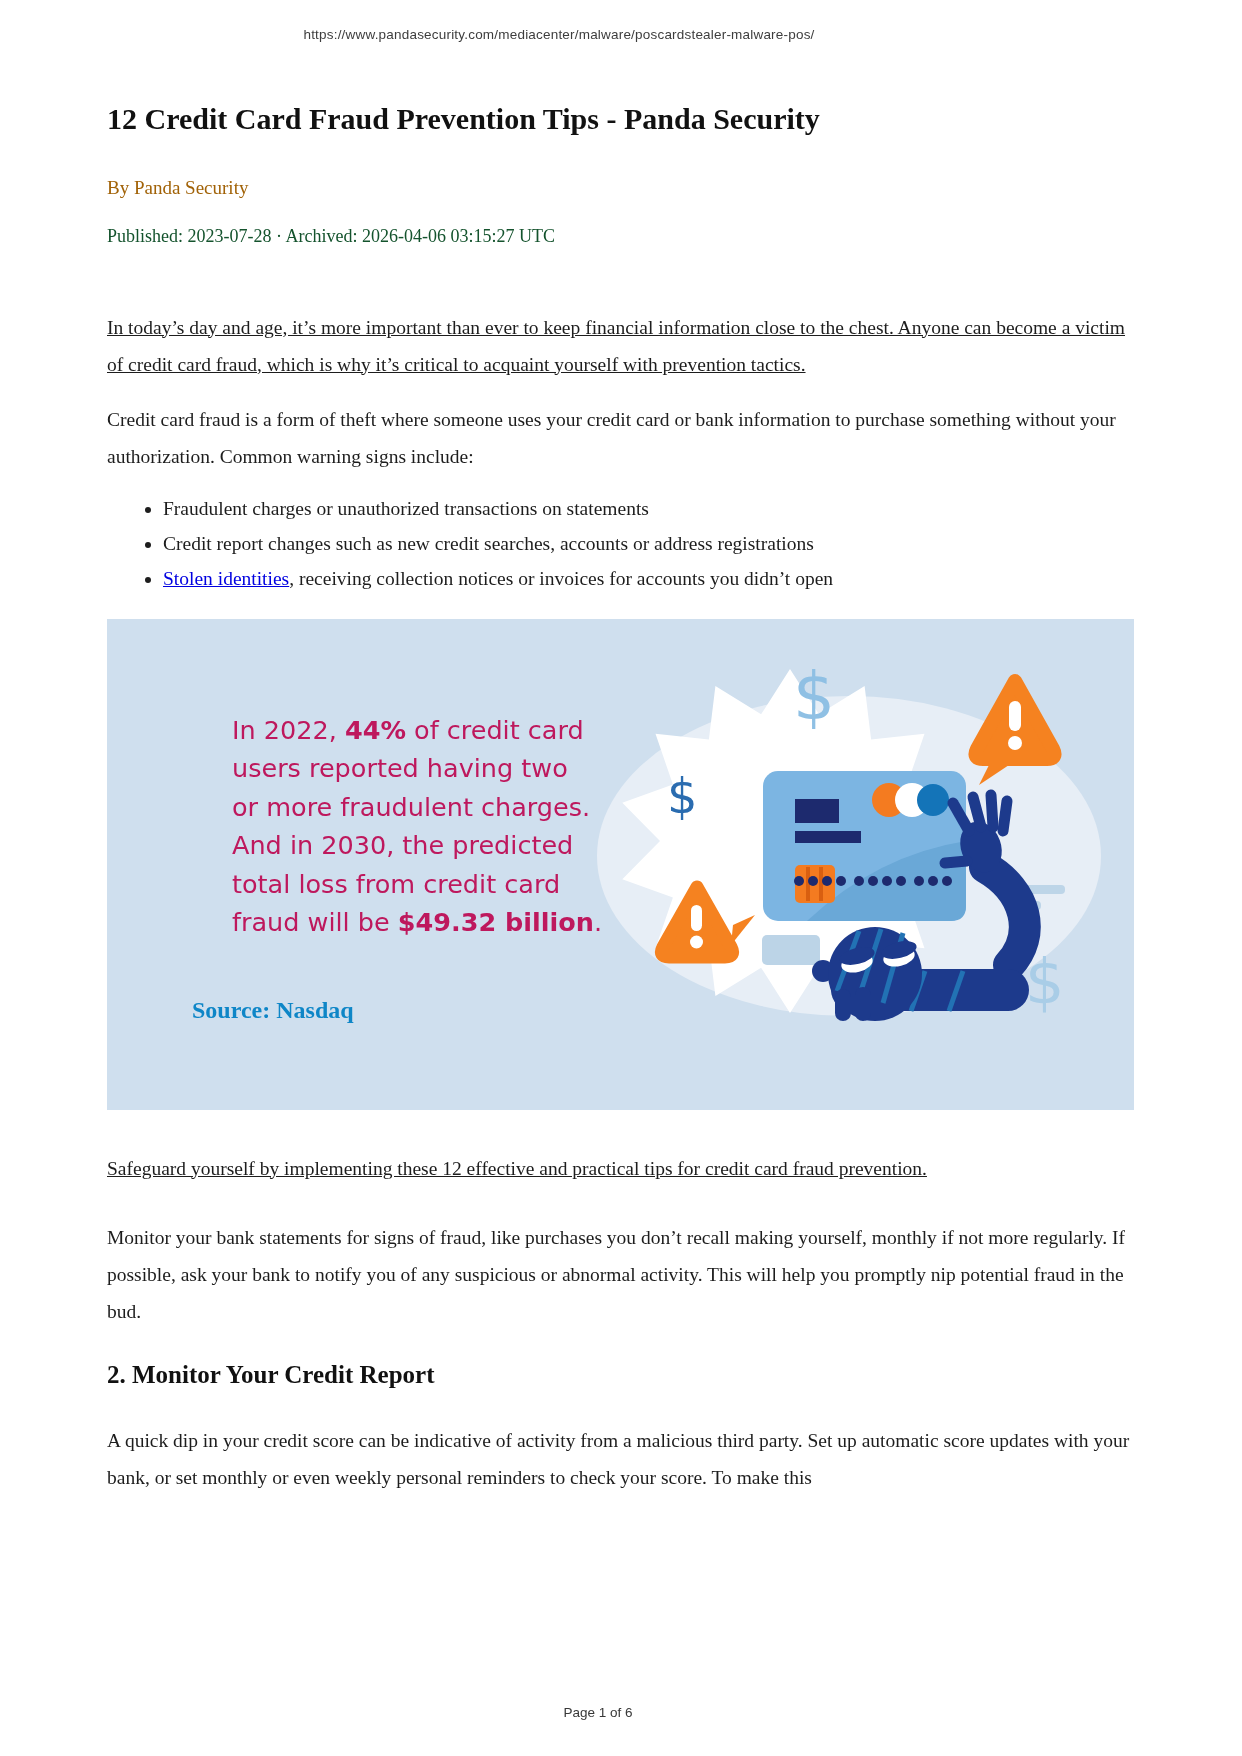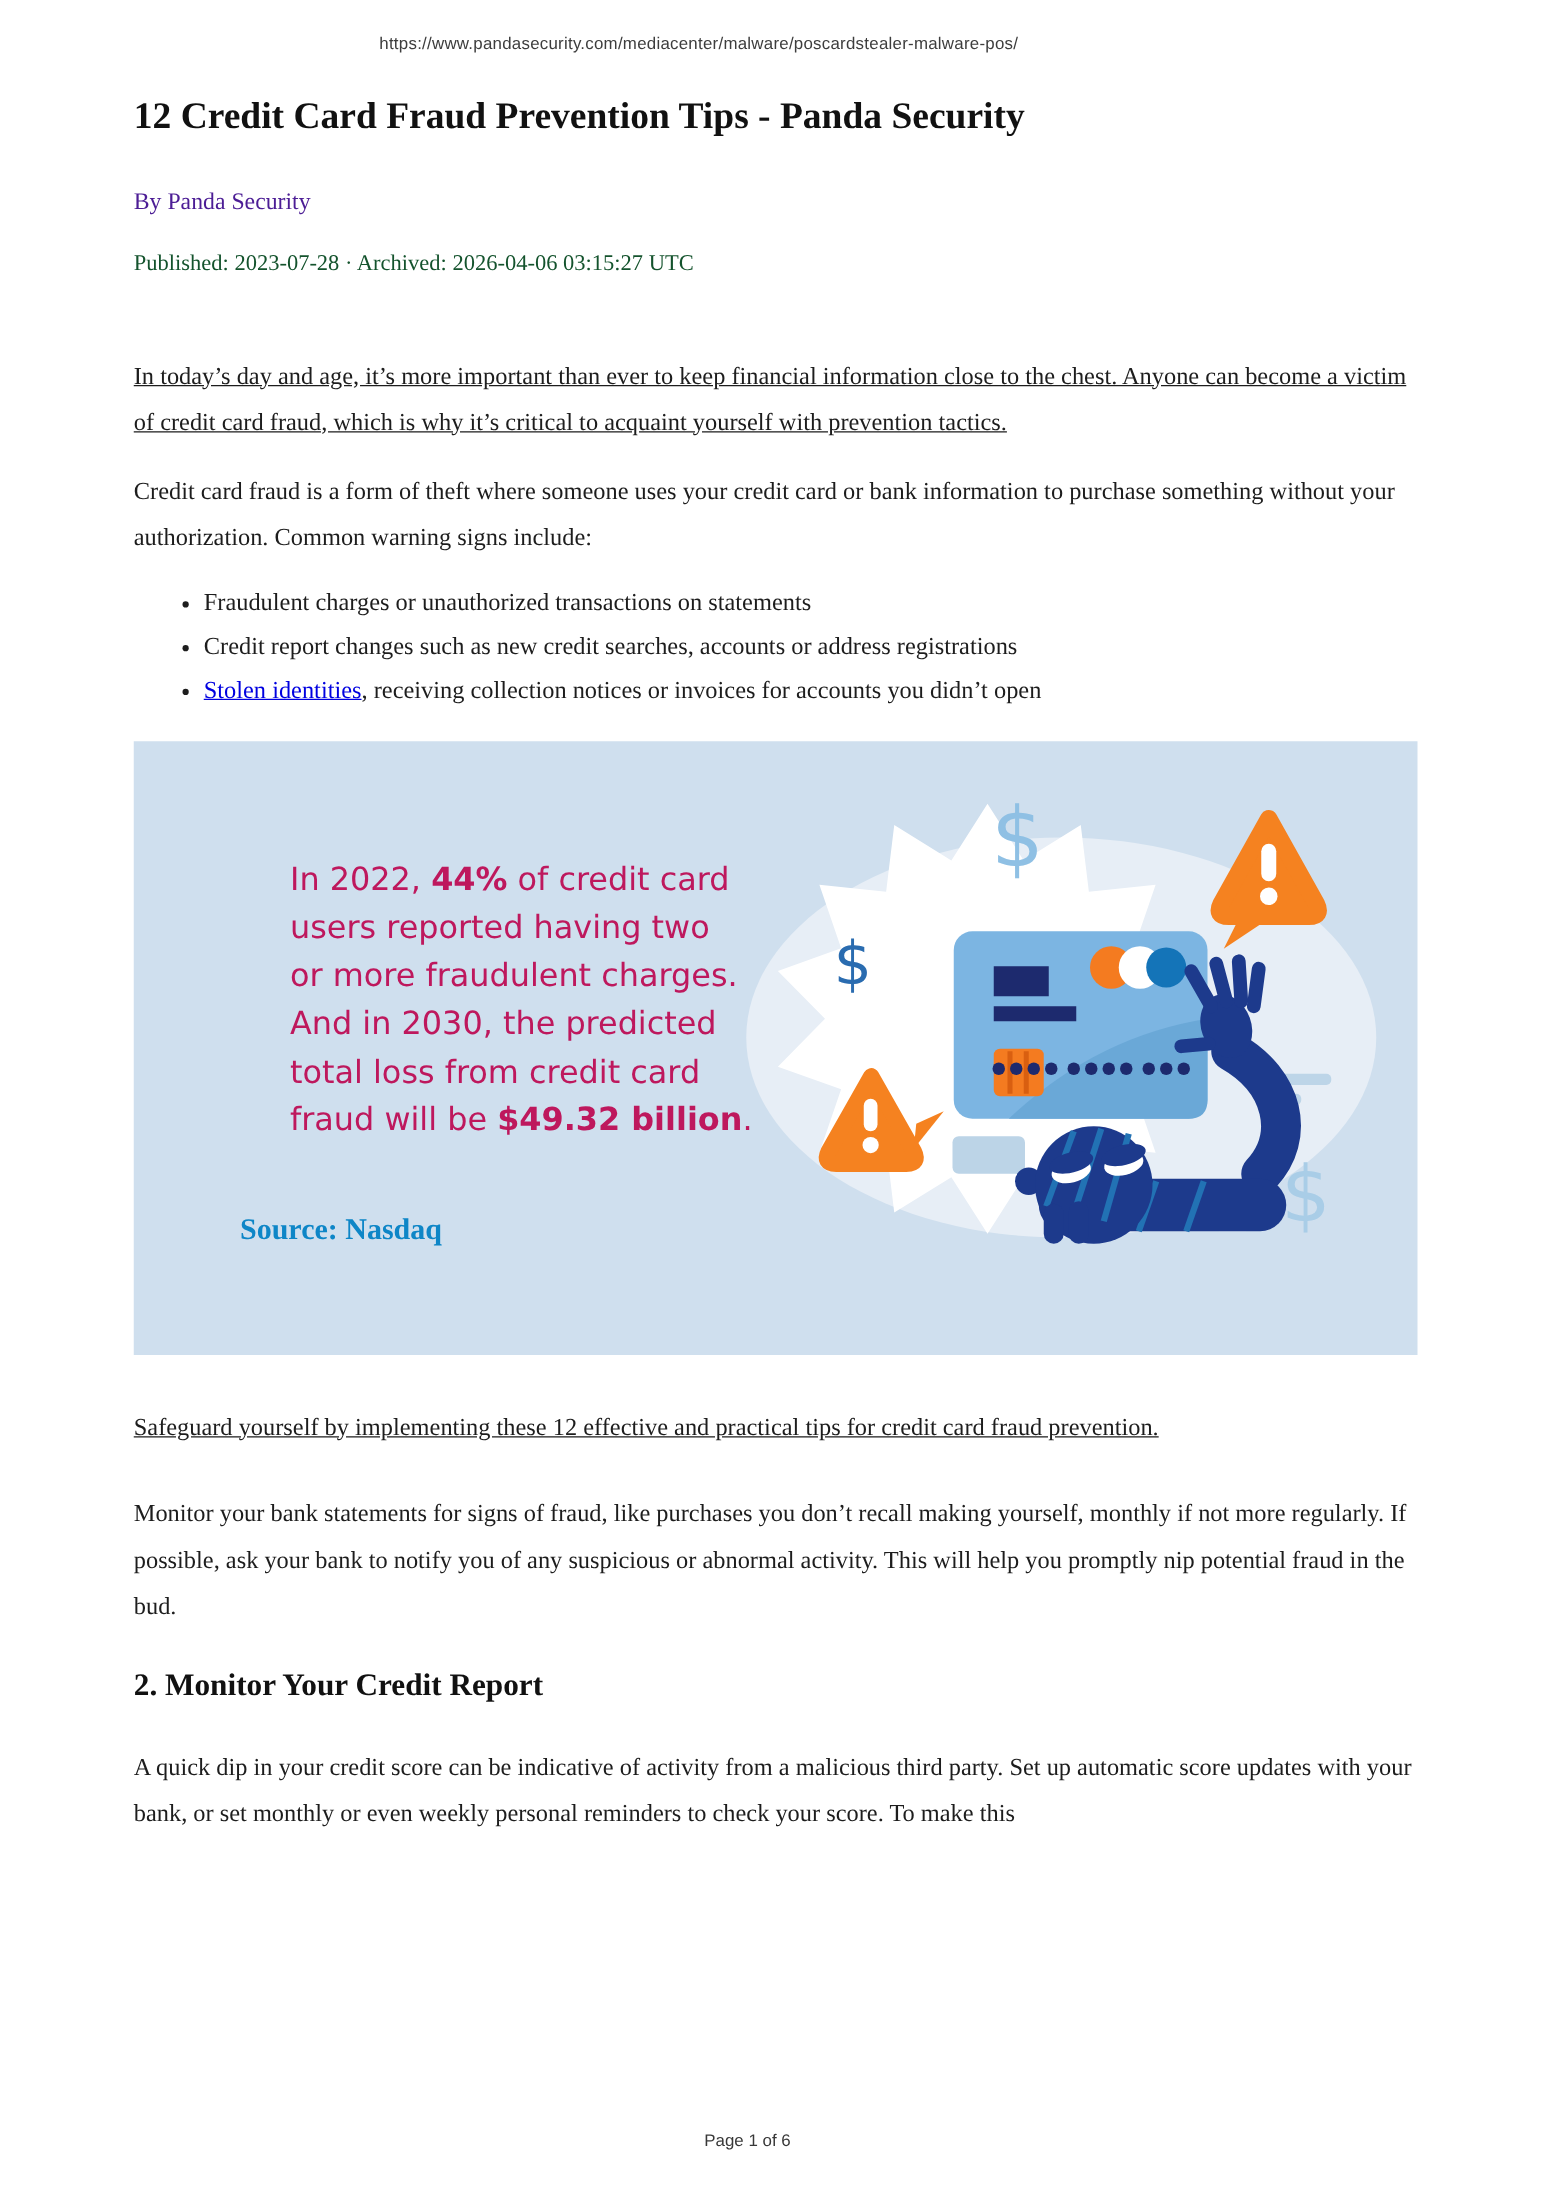--- a/index.html
+++ b/index.html
@@ -7,23 +7,23 @@
     width:1242px; height:1756px; position:relative; overflow:hidden;
     background:#ffffff; color:#1d1d1d;
     font-family:"Liberation Serif","DejaVu Serif",serif;
   }
   .urlbar {
     position:absolute; top:27px; left:0; width:1242px; text-align:center;
     font-family:"Liberation Sans","DejaVu Sans",sans-serif;
     font-size:13.5px; color:#3d3d3d; letter-spacing:.2px;
     transform:translateX(-62px);
   }
-  .content { position:absolute; left:107px; top:0; width:1027px; padding-top:76px; }
+  .content { position:absolute; left:107px; top:0; width:1027px; padding-top:102px; }
   h1.title { margin:0; font-size:30px; line-height:1.15; font-weight:bold; color:#111; }
-  .byline { margin-top:40px; font-size:19px; color:#4c1d95; }
+  .byline { margin-top:40px; font-size:19px; color:#a16207; }
   .meta   { margin-top:27px; font-size:18px; color:#14532d; }
   p.body  { margin:0; margin-top:62px; font-size:19.5px; line-height:37px;text-decoration:underline; }
   p.body2 { margin:0; margin-top:18px; font-size:19.5px; line-height:37px; }
   ul.warnlist { margin:16px 0 0 0; padding-left:56px; }
   ul.warnlist li { font-size:19.5px; line-height:35px; }
   a.inline-link { color:#0000e0; text-decoration:underline; cursor:pointer; }
 
   .panel {
     position:relative; margin-top:23px; width:1027px; height:491px;
     background:#cfdfee;

